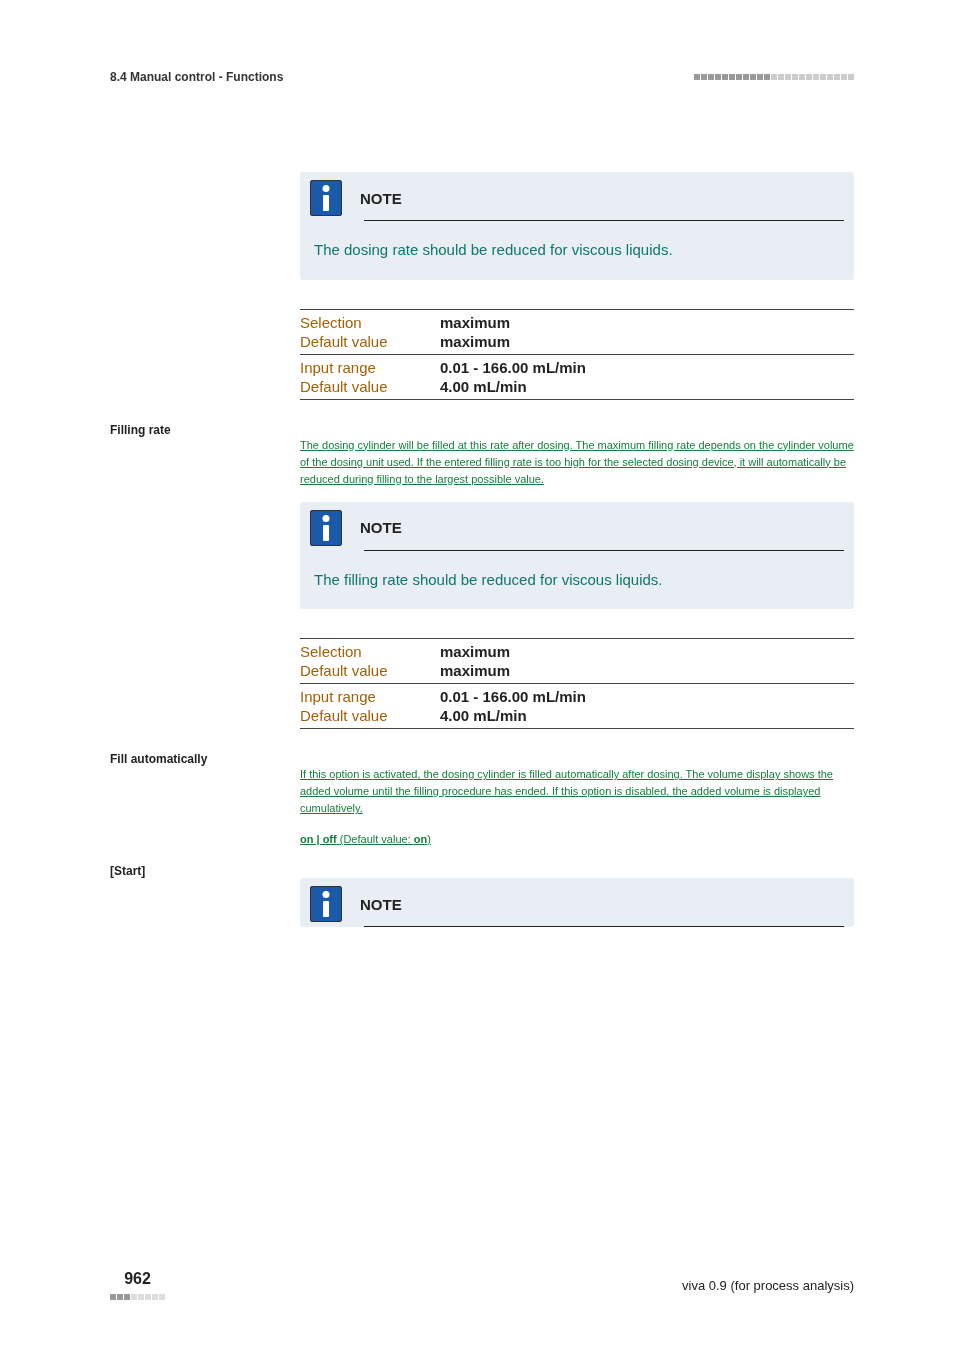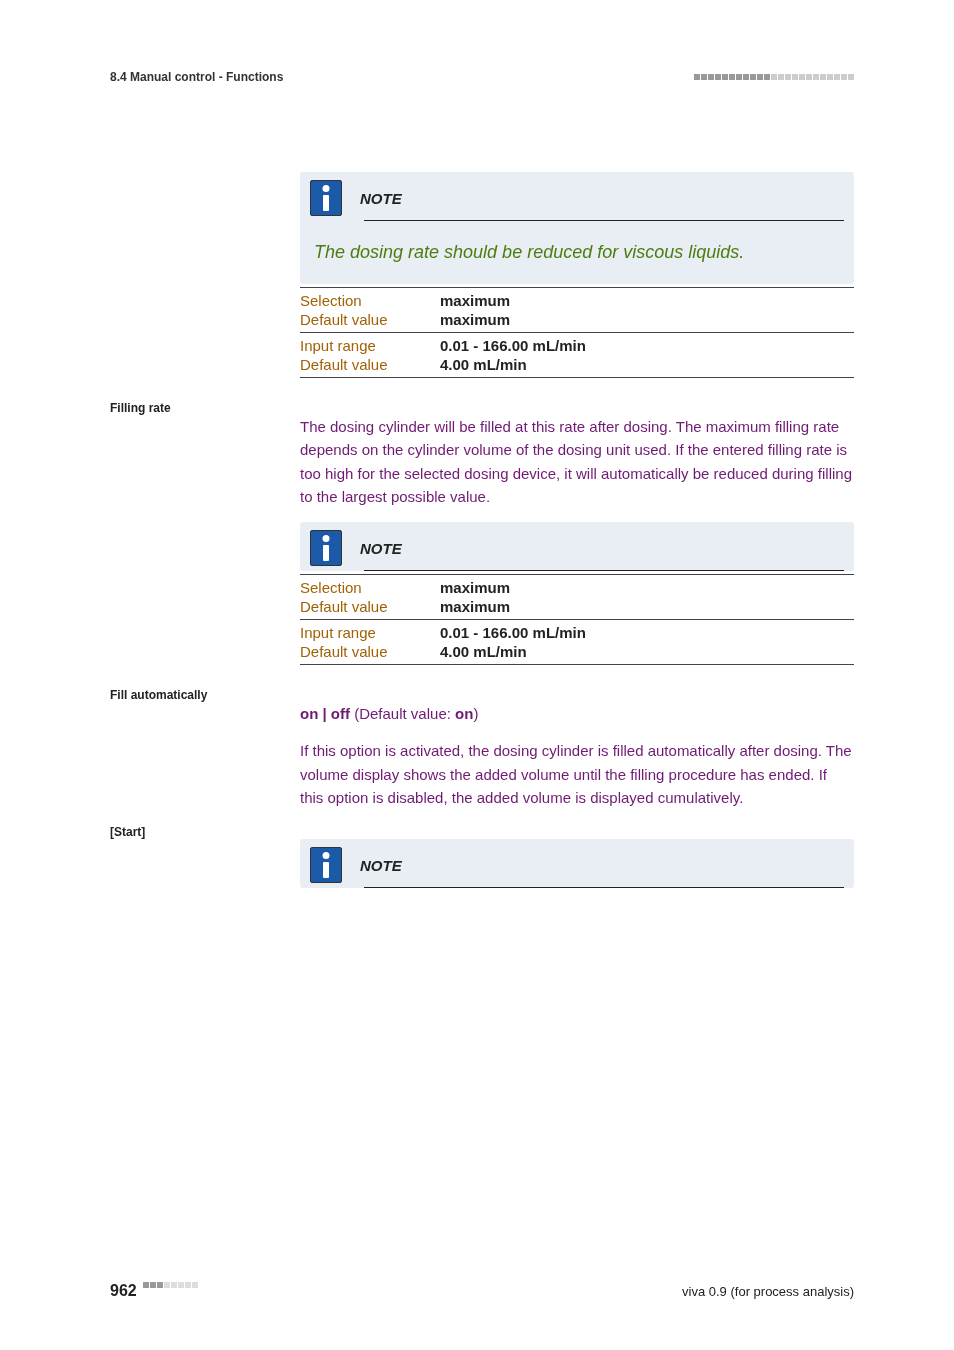--- a/index.html
+++ b/index.html
@@ -33,22 +33,21 @@
   }
   .sq { width: 6px; height: 6px; background: #999; }
   .sq:nth-child(n+12) { background: #ccc; }
   .content {
     margin-left: 190px;
   }
   .note-box {
     background: #e8eef3;
     border-radius: 3px;
     padding: 0;
-    margin-bottom: 0;
-    font-style: italic;
+    margin-bottom: 26px;
   }
   .note-head {
     display: flex;
     align-items: center;
     gap: 18px;
     padding: 8px 10px 0 10px;
   }
   .note-icon {
     width: 32px;
     height: 36px;
@@ -77,22 +76,22 @@
     font-weight: bold;
     font-size: 15px;
   }
   .note-rule {
     border: none;
     border-top: 1.5px solid #222;
     margin: 4px 10px 0 64px;
   }
   .note-body {
     padding: 18px 14px 18px 14px;
-    color: #4d7c0f;
-    font-size: 18px;
+    color: #0f766e;
+    font-size: 15px;
     line-height: 1.5;
   }
   .param-table {
     width: 100%;
     border-collapse: collapse;
     margin-bottom: 18px;
   }
   .param-table td {
     padding: 1px 0;
     vertical-align: top;
@@ -102,24 +101,25 @@
   .param-table td:last-child { font-weight: bold; }
   .param-table .hr-row td {
     padding: 0;
   }
   .param-table .hr-row hr {
     border: none;
     border-top: 1px solid #444;
     margin: 3px 0;
   }
   .body-text {
-    color: #701a75;
-    font-size: 15px;
+    color: #15803d;
+    font-size: 11px;
     line-height: 1.55;
     margin-bottom: 14px;
+    text-decoration: underline;
   }
   .row-block {
     display: flex;
     align-items: flex-start;
   }
   .row-label {
     width: 190px;
     flex-shrink: 0;
     font-weight: bold;
     font-size: 12px;
@@ -131,21 +131,21 @@
   .footer {
     position: absolute;
     bottom: 50px;
     left: 110px;
     right: 100px;
     display: flex;
     justify-content: space-between;
     align-items: center;
     font-size: 13px;
   }
-  .footer-left { display: flex; gap: 6px; }
+  .footer-left { display: flex; align-items: center; gap: 6px; flex-direction: column; }
   .page-num { font-weight: bold; font-size: 16px; }
   .footer-sq { display: flex; gap: 1px; }
   .fsq { width: 6px; height: 6px; background: #999; }
   .fsq:nth-child(n+4) { background: #ddd; }
 </style>
 </head>
 <body>
 
 <div class="page">
   <div class="header">
@@ -230,20 +230,21 @@
   </div>
   <div class="content">
     <p class="body-text">The dosing cylinder will be filled at this rate after dosing. The maximum filling rate depends on the cylinder volume of the dosing unit used. If the entered filling rate is too high for the selected dosing device, it will automatically be reduced during filling to the largest possible value.</p>
 
     <div class="note-box">
       <div class="note-head">
         <div class="note-icon"></div>
         <div class="note-title">NOTE</div>
       </div>
       <hr class="note-rule">
+      <div class="note-body">The filling rate should be reduced for viscous liquids.</div>
     </div>
 
     <table class="param-table">
       <tbody>
           <tr class="hr-row">
             <td colspan="2">
               <hr>
             </td>
           </tr>
       <tr>
@@ -274,24 +275,24 @@
           </tr>
     </tbody>
       </table>
   </div>
 
   <div class="row-block">
     <div class="row-label">Fill automatically</div>
     <div class="row-content"></div>
   </div>
   <div class="content">
+    <p class="body-text">If this option is activated, the dosing cylinder is filled automatically after dosing. The volume display shows the added volume until the filling procedure has ended. If this option is disabled, the added volume is displayed cumulatively.</p>
     <p class="body-text">
       <b>on | off</b><span> (Default value: </span><b>on</b><span>)</span>
     </p>
-    <p class="body-text">If this option is activated, the dosing cylinder is filled automatically after dosing. The volume display shows the added volume until the filling procedure has ended. If this option is disabled, the added volume is displayed cumulatively.</p>
   </div>
 
   <div class="row-block">
     <div class="row-label">[Start]</div>
     <div class="row-content"></div>
   </div>
   <div class="content">
 
     <div class="note-box">
       <div class="note-head">

